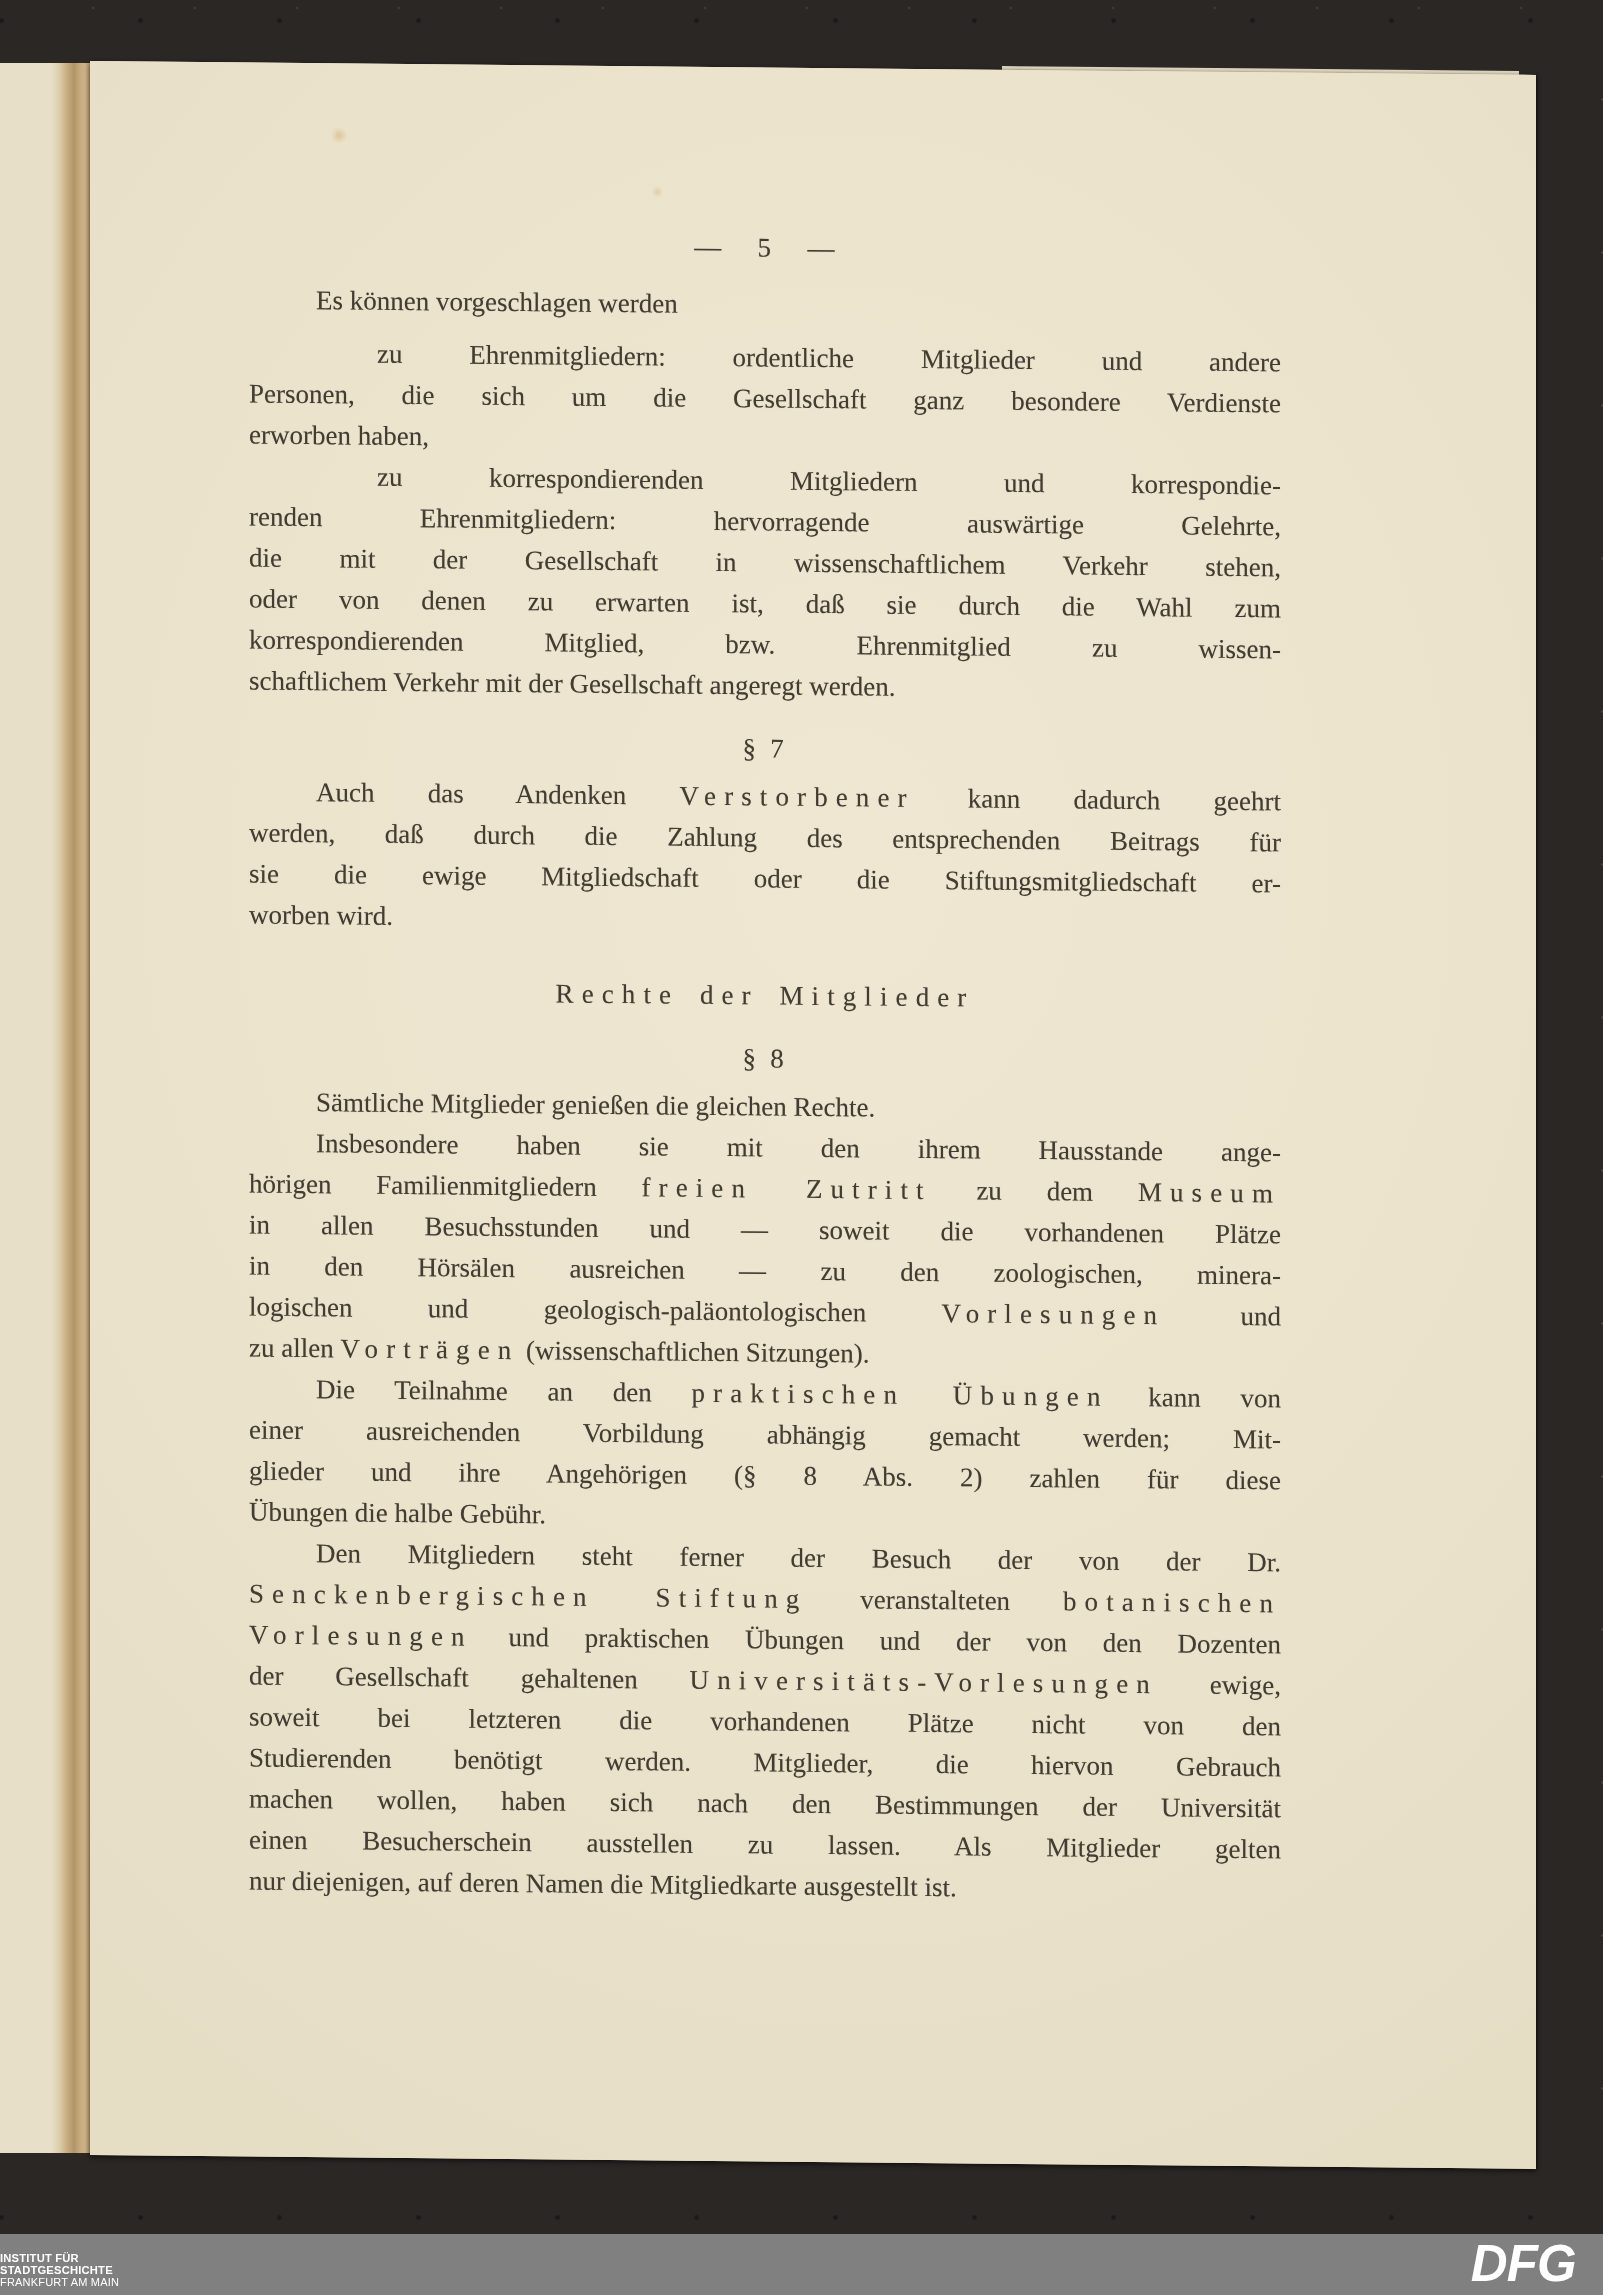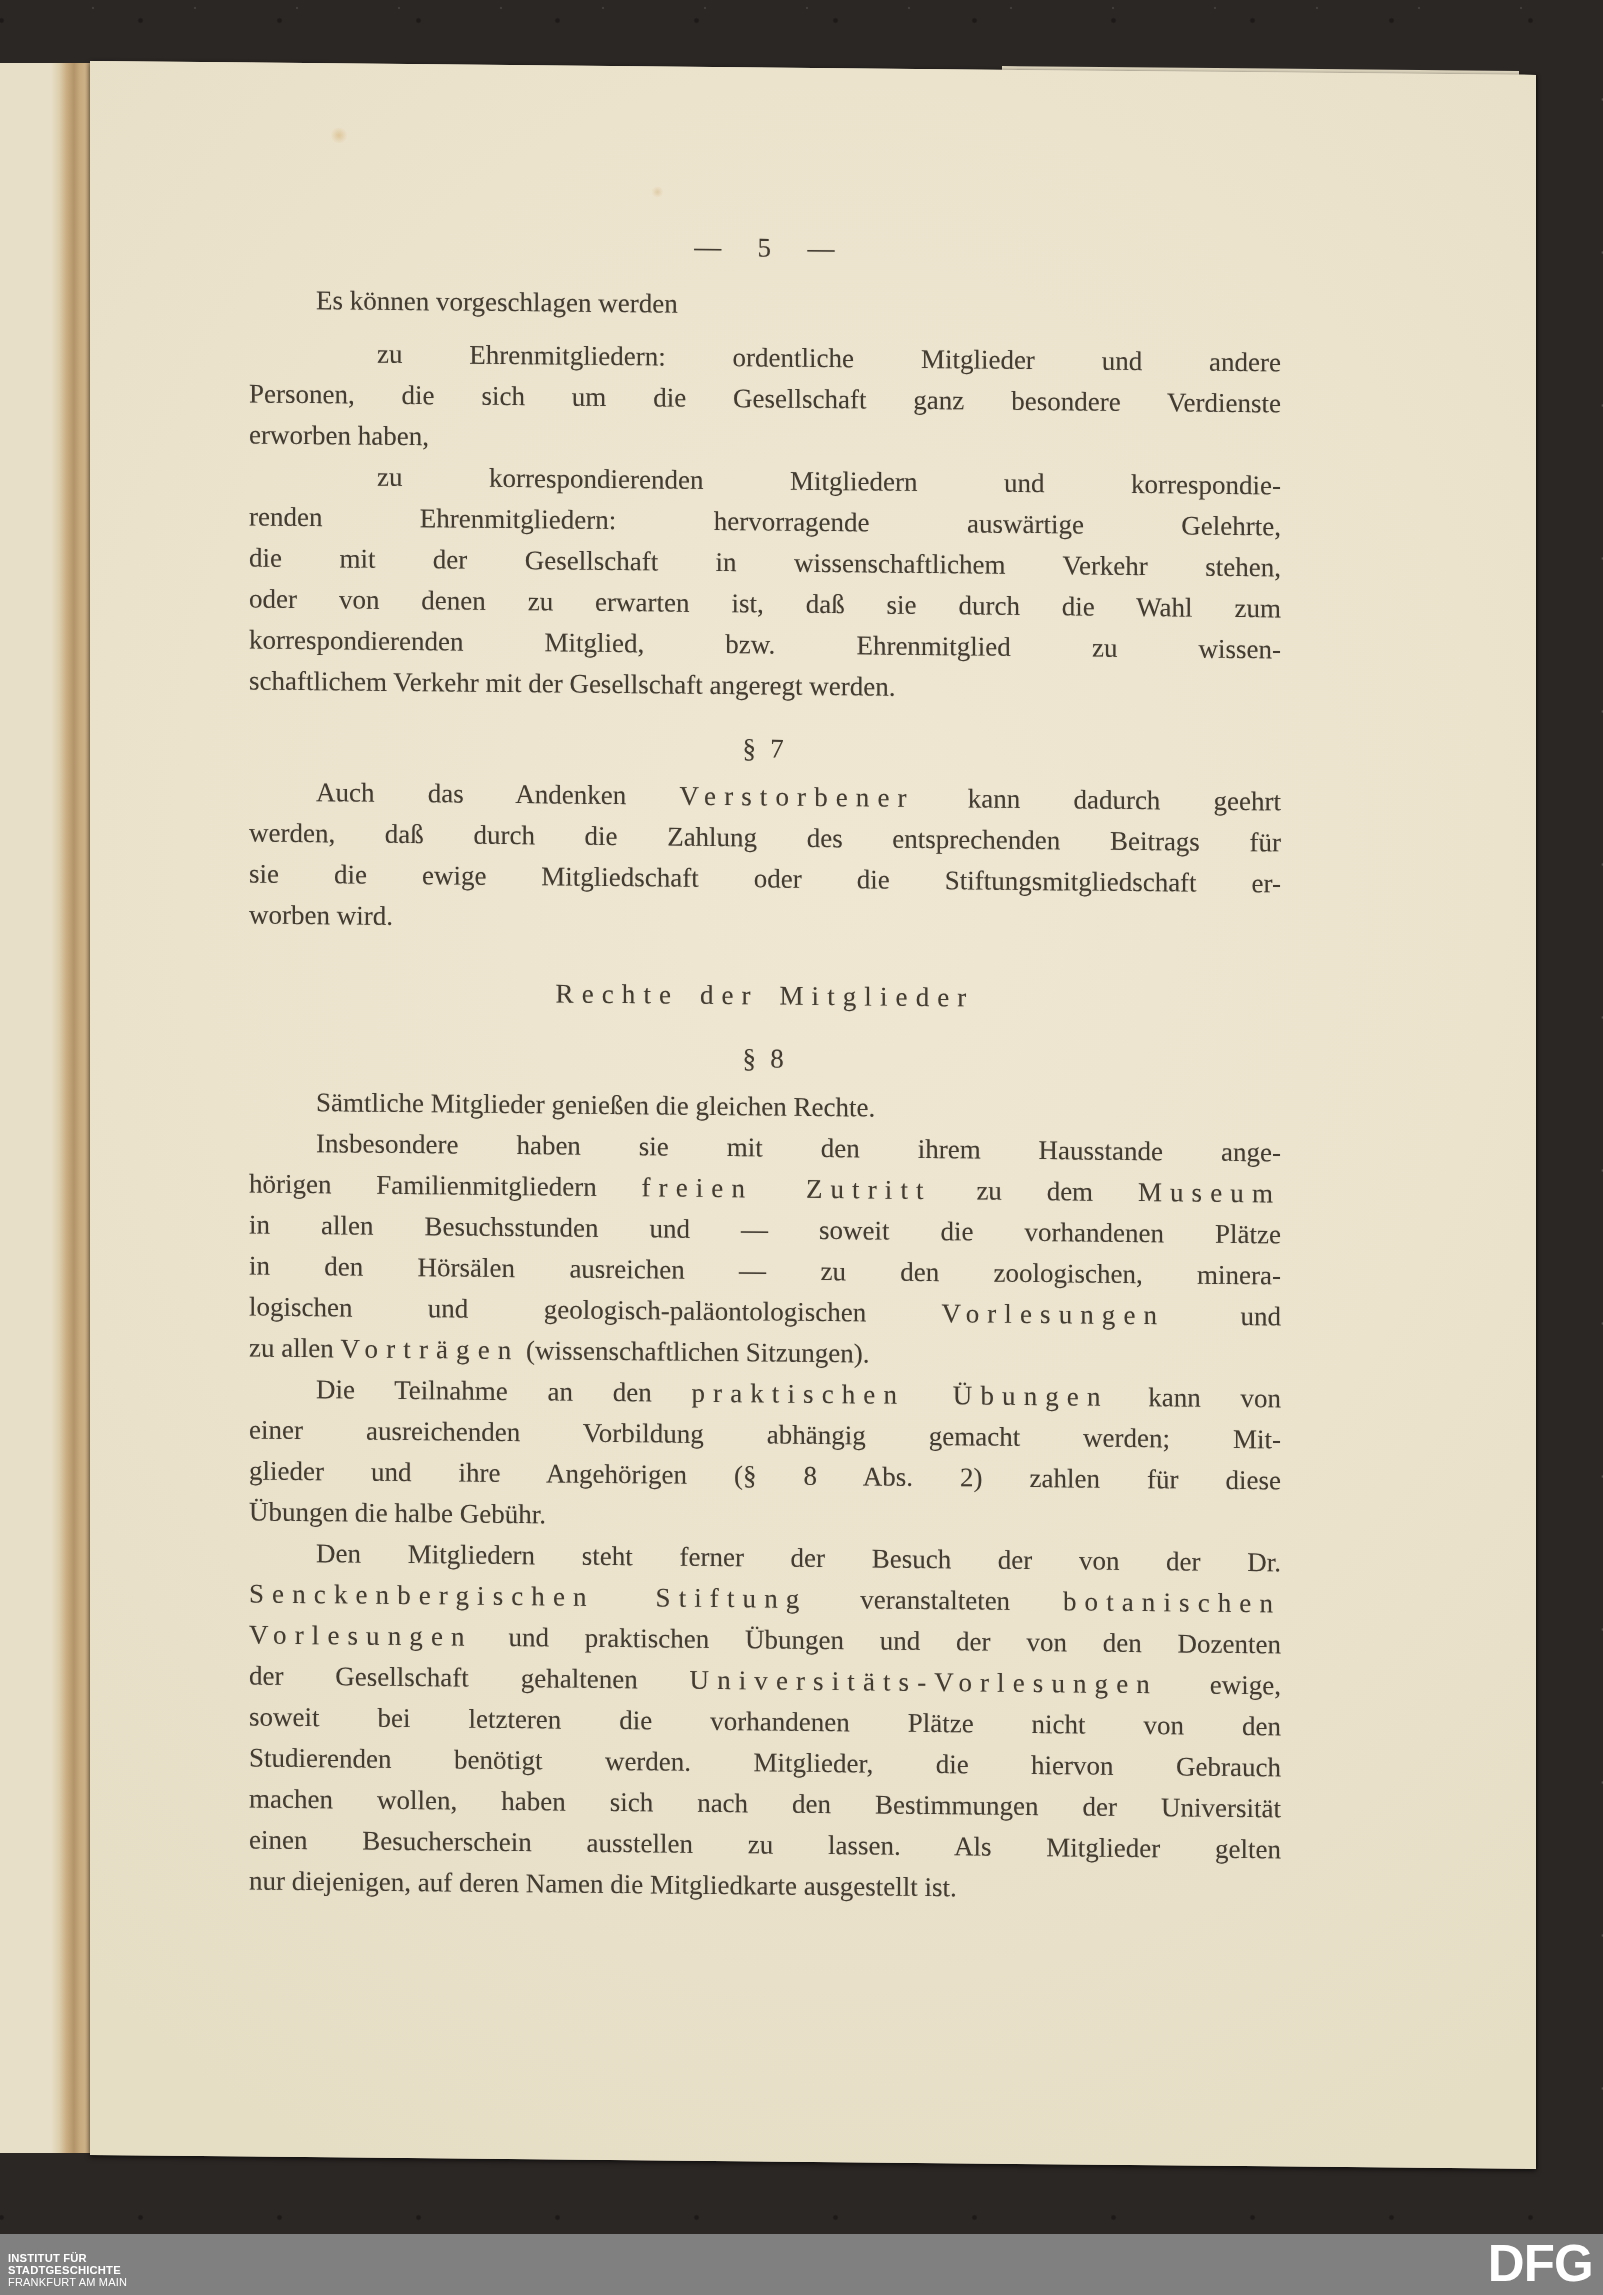--- a/index.html
+++ b/index.html
@@ -59,32 +59,32 @@
   .paragraph{ margin:0; }
   .line{ text-align:justify; text-align-last:justify; }
   .line.no-just{ text-align:left; text-align-last:auto; }
   .sp{ letter-spacing:0.30em; }
   
   .footer-bar{
     position:absolute; left:0; bottom:0; width:1603px; height:61px; z-index:10;
     background:#808080; font-family:"Liberation Sans", sans-serif; color:#ffffff;
   }
   .institute{
-    position:absolute; left:8px; top:18.4px; line-height:12px;
+    position:absolute; left:0; top:18.4px; line-height:12px;
     letter-spacing:0.2px; white-space:nowrap;
   }
   .institute .l1,.institute .l2{ font-size:11.2px; font-weight:bold; }
   .institute .l3{ font-size:11px; font-weight:normal; }
   .footer-caption{
     position:absolute; left:50%; top:50%; transform:translate(-50%,-54%);
     font-size:23px; white-space:nowrap;
   }
   .dfg-logo{
-    position:absolute; right:10px; top:50%; transform:translateY(-52%);
-    font-size:51px; font-weight:bold; letter-spacing:-0.8px; line-height:51px;
+    position:absolute; right:27px; top:50%; transform:translateY(-52%);
+    font-size:51px; font-weight:bold; letter-spacing:-0.8px; line-height:51px;font-style:italic;
   }
 </style>
 </head>
 <body>
 
 <div class="scan">
   <div class="under-page"></div>
   <div class="page-behind"></div>
 
   <div class="page">

